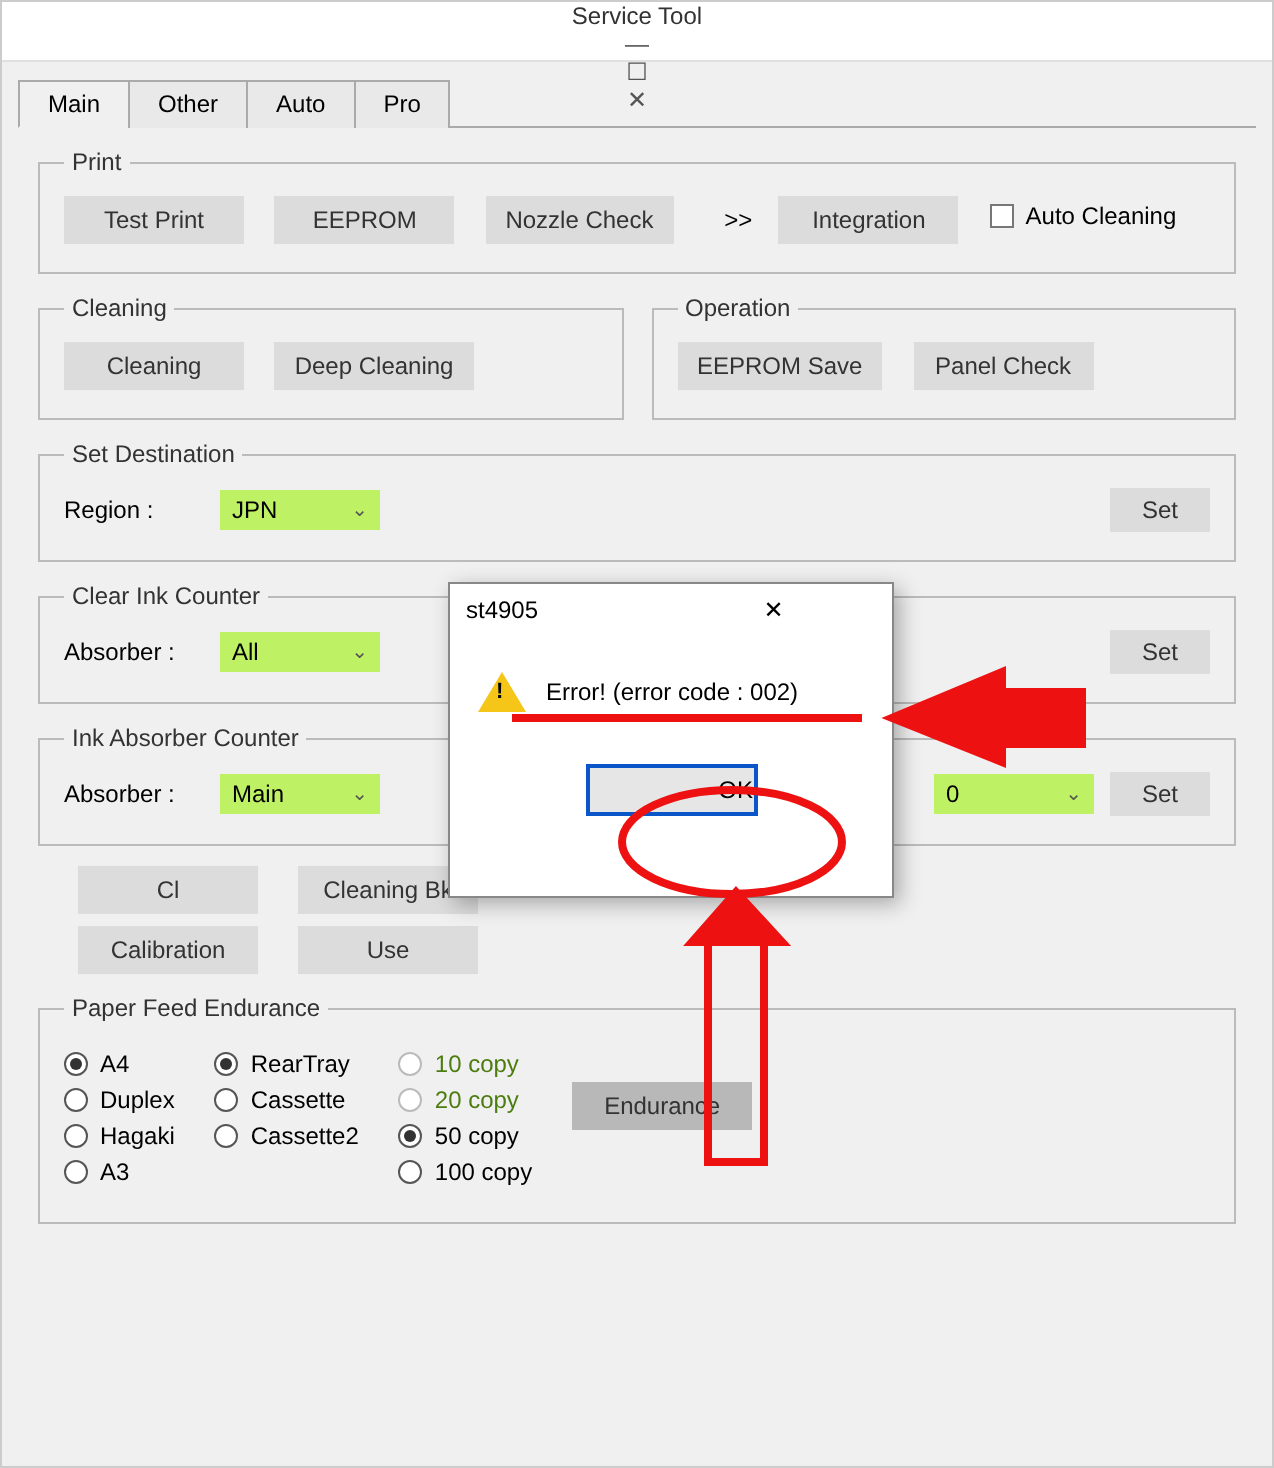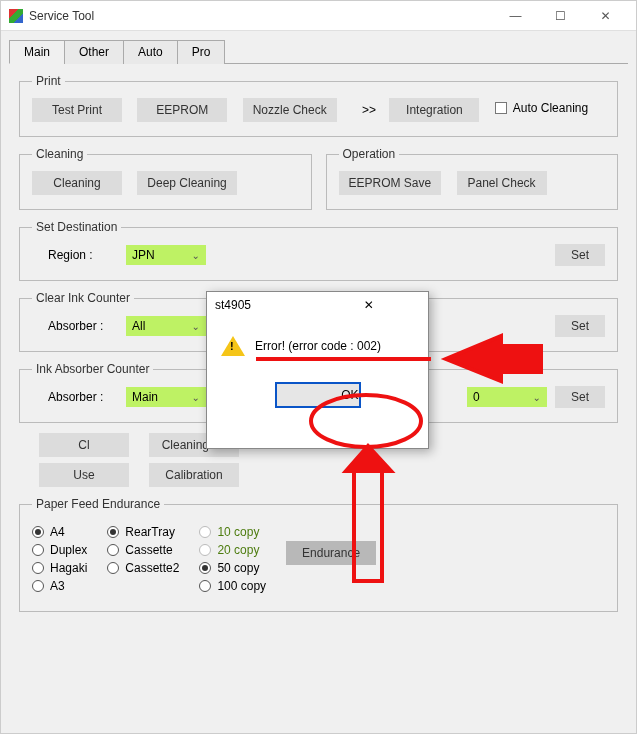--- a/index.html
+++ b/index.html
@@ -1,51 +1,51 @@
 <!DOCTYPE html>
 <html><head>
 <meta charset="utf-8">
 <style>
   * { box-sizing: border-box; font-family: "MS Gothic", "Meiryo", sans-serif; font-size: 12px; }
   body { margin: 0; padding: 0; background: #ccc; width: 637px; height: 734px; overflow: hidden; }
   .window { width: 637px; height: 734px; background: #f0f0f0; border: 1px solid #ccc; position: relative; }
-  .titlebar { height: 30px; background: #fff; border-bottom: 1px solid #e0e0e0; display: flex; align-items: center; padding: 0 8px; }
+  .titlebar { height: 30px; background: #fff; border-bottom: 1px solid #e0e0e0; display: flex; align-items: center; padding: 0 8px; flex-direction: column; }
   .app-icon { width:14px; height:14px; background: linear-gradient(135deg,#d33 0 33%,#3a3 33% 66%,#36c 66%); margin-right:6px; display:inline-block;}
   .title { flex:1; color:#333; }
   .winbtn { width: 45px; text-align:center; color:#555; }
   .tabs { margin: 8px 8px 0 8px; border-bottom:1px solid #aaa; display:flex; }
   .tab { padding:4px 14px; border:1px solid #aaa; border-bottom:none; background:#e9e9e9; margin-right:-1px; position:relative; top:1px;}
   .tab.active { background:#f0f0f0; border-bottom:1px solid #f0f0f0; }
   .panel { padding: 10px 18px; }
   fieldset { border:1px solid #bbb; margin:0 0 10px 0; padding:10px 12px 14px 12px; background:#f0f0f0;}
   legend { padding:0 4px; color:#333; }
   .btn { display:inline-block; background:#dcdcdc; color:#333; border:none; padding:5px 10px; min-width:90px; text-align:center; margin-right:12px;}
   .btn-sm { min-width:50px; padding:4px 10px; margin-right:0;}
   .btn-dark { background:#b8b8b8;}
-  .row { display:flex; align-items:center; gap:8px;margin-left:16px; }
+  .row { display:flex; align-items:center; gap:8px; }
   .row2 { display:flex; gap:14px; }
   .half { flex:1; }
   .sel { display:inline-flex; align-items:center; background:#bef264; padding:3px 6px; min-width:80px; justify-content:space-between;}
   .sel .v { margin-right:10px;}
   .chev { font-size:10px; color:#555;}
   label.lbl { width:70px; display:inline-block;}
   .chk { display:inline-flex; align-items:center; gap:6px;}
   .chkbox { width:12px; height:12px; border:1px solid #777; background:#fff;}
   .arrow-skip { margin:0 10px; }
   .endrow { display:flex; justify-content:space-between; align-items:center;}
   .pf-cols { display:flex; gap:20px; align-items:flex-start;}
   .radiogroup div { margin:4px 0; display:flex; align-items:center; gap:6px;}
   .radio { width:12px; height:12px; border-radius:50%; border:1px solid #555; background:#fff; position:relative; display:inline-block;}
   .radio.on::after { content:""; position:absolute; width:6px; height:6px; background:#333; border-radius:50%; top:2px; left:2px;}
   .radio.off { border-color:#bbb; }
   .radio.off + span { color:#4d7c0f;}
   .newfn { margin-bottom:10px; }
   .newfn .row { margin:6px 0 6px 20px; }
   
-  .dialog { position:absolute; top:290px; left:205px; width:223px; height:158px; background:#fff; border:1px solid #888; box-shadow:3px 3px 10px rgba(0,0,0,.3); z-index:50;}
+  .dialog { position:absolute; top:290px; left:223px; width:223px; height:158px; background:#fff; border:1px solid #888; box-shadow:3px 3px 10px rgba(0,0,0,.3); z-index:50;}
   .dlg-title { padding:6px 8px; display:flex; align-items:center; }
   .dlg-title span { flex:1; }
   .dlg-close { width:16px; text-align:center;}
   .dlg-body { display:flex; align-items:center; gap:10px; padding:18px 14px; }
   .warn { width:0;height:0;border-left:12px solid transparent;border-right:12px solid transparent;border-bottom:20px solid #f5c518; position:relative;}
   .warn::after{content:"!";position:absolute;left:-3px;top:4px;font-weight:bold;font-size:11px;}
   .dlg-btn { display:block; margin:8px auto 0 auto; width:86px; padding:4px 0; background:#e6e6e6; border:2px solid #0a55c7; text-align:right;}
   
   .anno { position:absolute; z-index:60; pointer-events:none; }
 </style>
@@ -144,22 +144,22 @@
         </div>
       </div>
     </fieldset>
 
     <div class="newfn">
       <div class="row">
         <span class="btn">Cl</span>
         <span class="btn">Cleaning Bk</span>
       </div>
       <div class="row">
+        <span class="btn">Calibration</span>
         <span class="btn">Use</span>
-        <span class="btn">Calibration</span>
       </div>
     </div>
 
     <fieldset>
       <legend>Paper Feed Endurance</legend>
       <div class="pf-cols">
         <div class="radiogroup">
           <div>
               <span class="radio on"></span>
               <span>A4</span>

